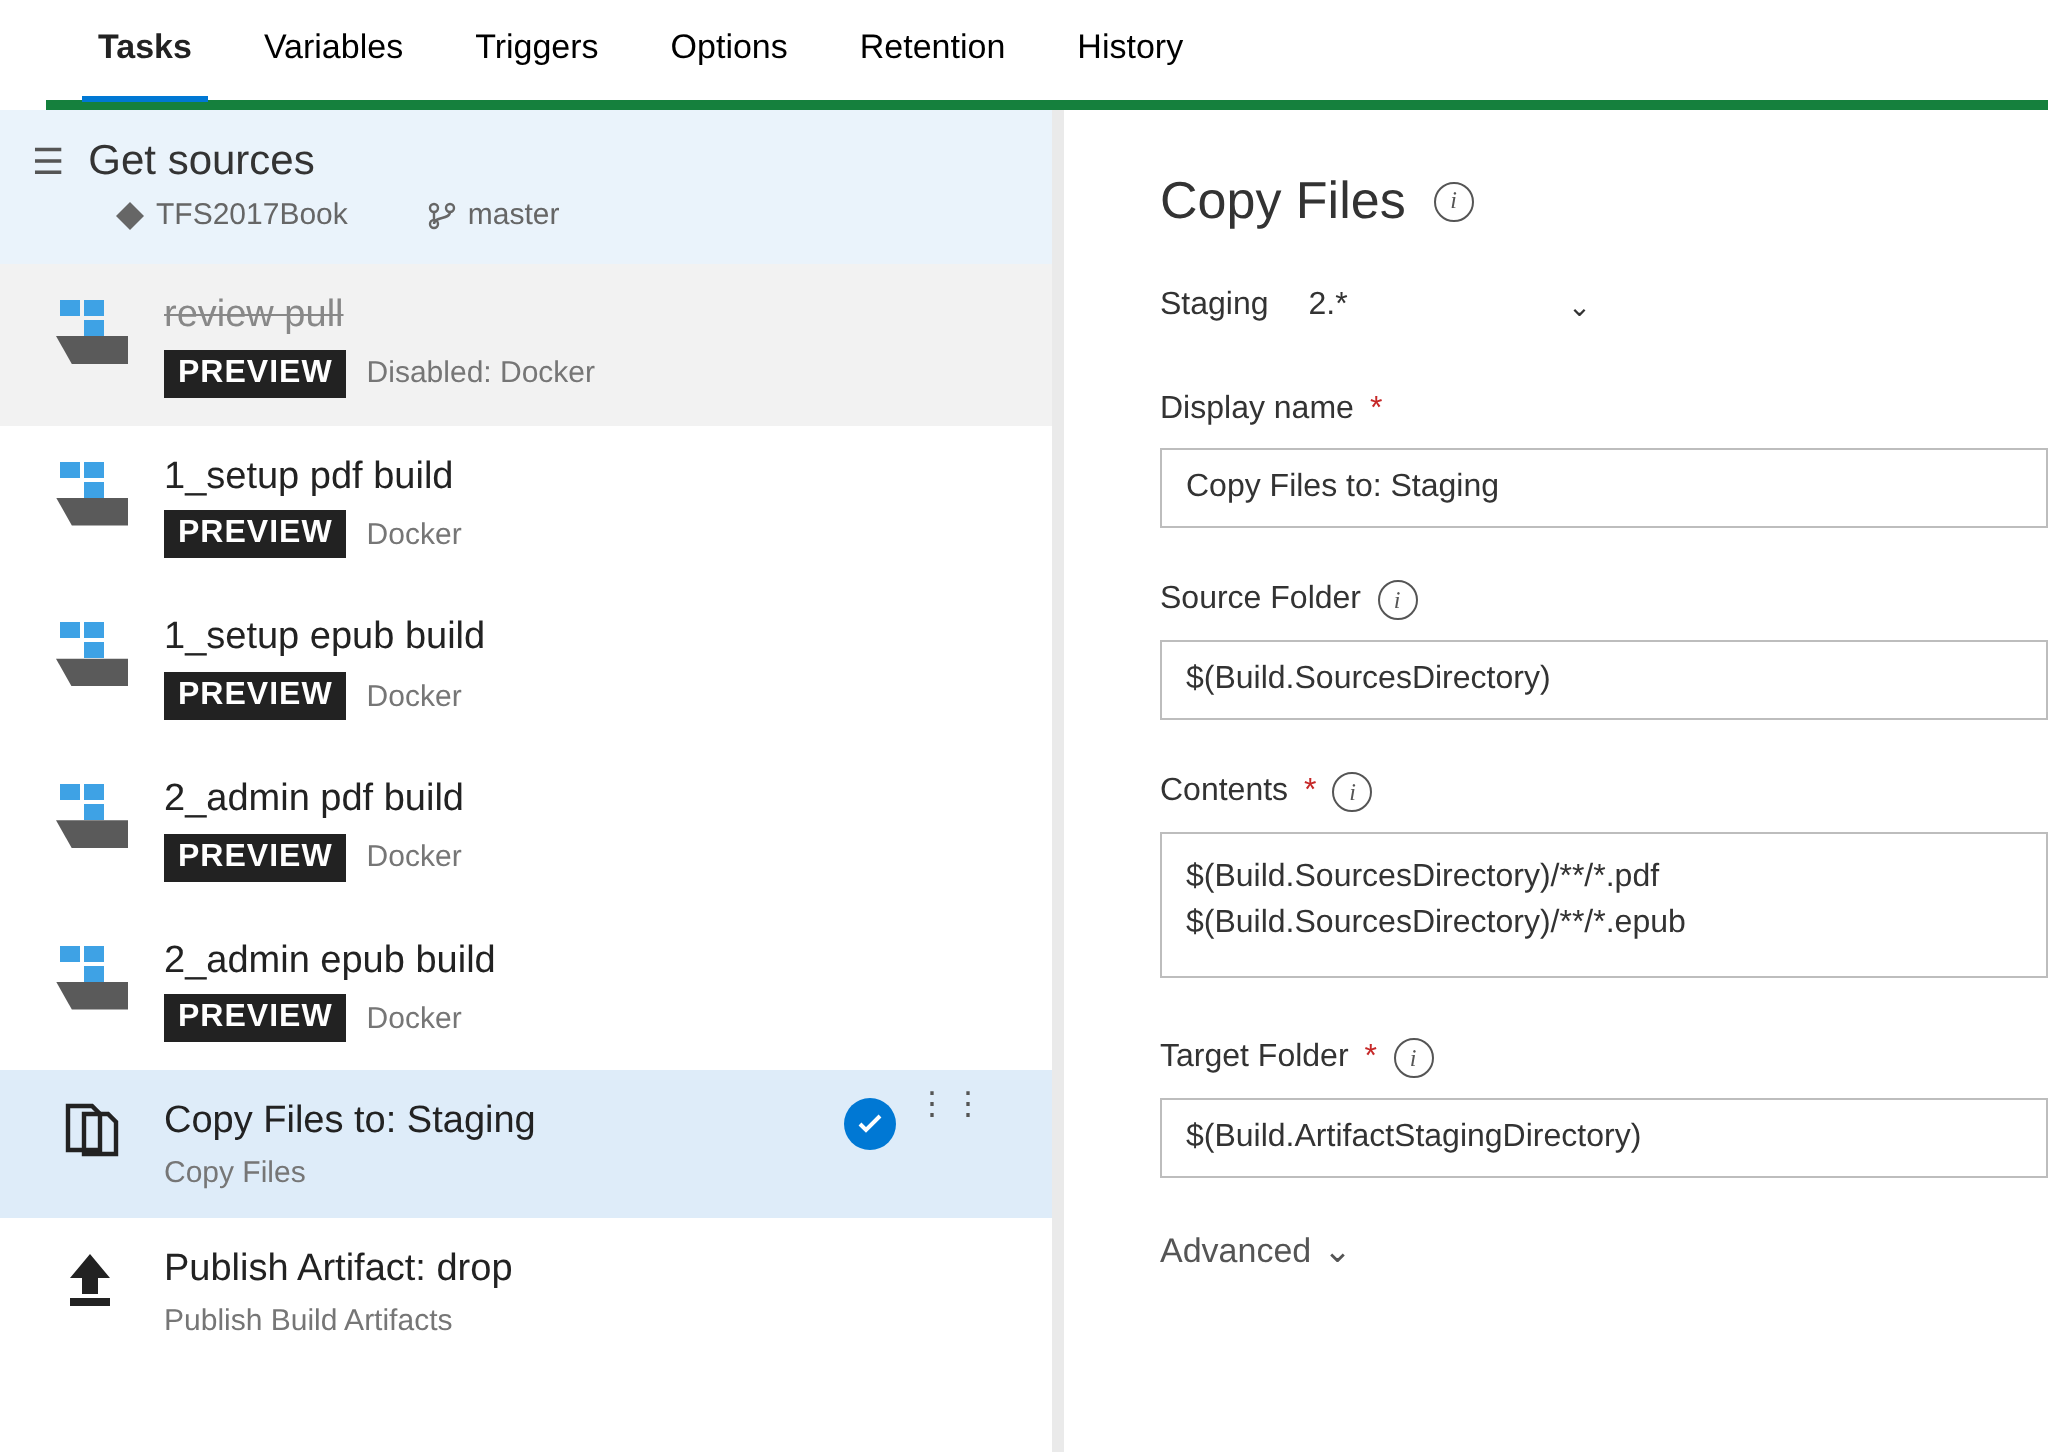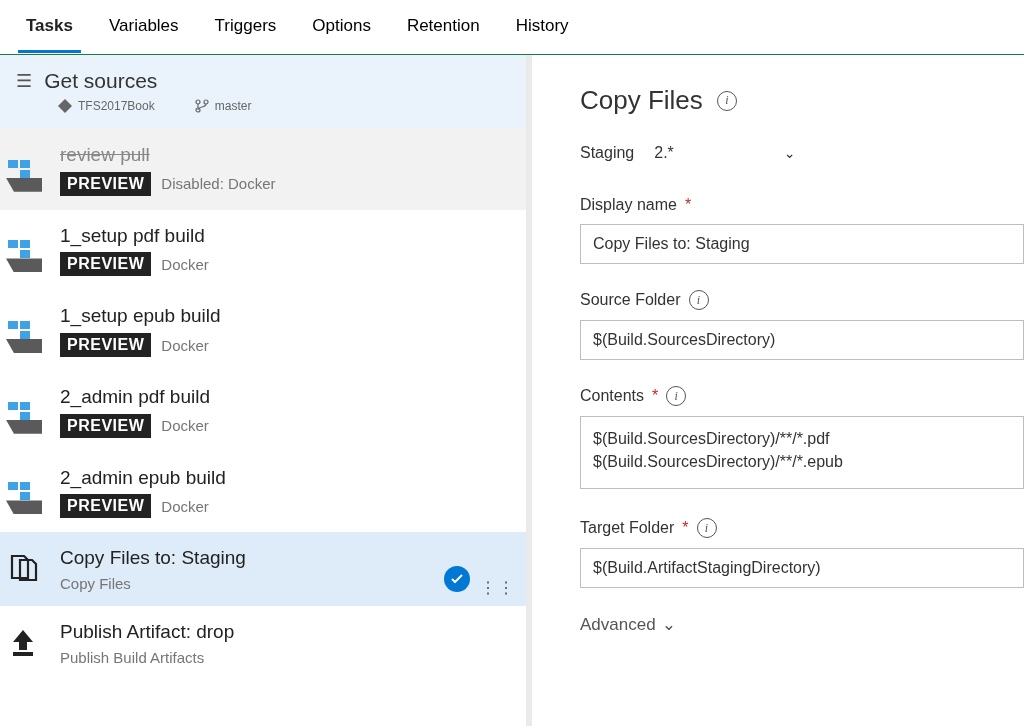--- a/index.html
+++ b/index.html
@@ -7,24 +7,25 @@
     font-family: "Segoe UI", -apple-system, sans-serif;
     font-size: 15px;
     color: #333;
     background: #fff;
     width: 1024px;
     height: 726px;
     overflow: hidden;
   }
   .tabs {
     display: flex;
-    border-bottom: 1px solid #15803d;
+    border-bottom: 5px solid #15803d;
     height: 55px;
-    align-items: flex-start;
+    align-items: flex-end;
     padding: 0 8px;
+    margin-left: 23px;
   }
   .tab {
     padding: 16px 18px;
     font-size: 17px;
     color: #000000;
     cursor: pointer;
     position: relative;
   }
   .tab.active {
     font-weight: 600;
@@ -68,28 +69,28 @@
   .sources-icon {
     font-size: 18px;
     color: #555;
   }
   .sources-meta {
     margin-top: 6px;
     margin-left: 42px;
     display: flex;
     gap: 40px;
     color: #666;
-    font-size: 12px;
+    font-size: 15px;
     align-items: center;
   }
   .sources-meta .mi { display:flex; align-items:center; gap:6px; }
   .task {
     display: flex;
-    align-items: flex-end;
-    padding: 14px 6px;
+    align-items: flex-start;
+    padding: 14px 28px;
     border-bottom: 0;
     position: relative;
     cursor: pointer;
   }
   .task.disabled { background: #f2f2f2; }
   .task.selected { background: #deecf9; }
   .task-icon {
     width: 40px;
     height: 40px;
     margin-right: 14px;

